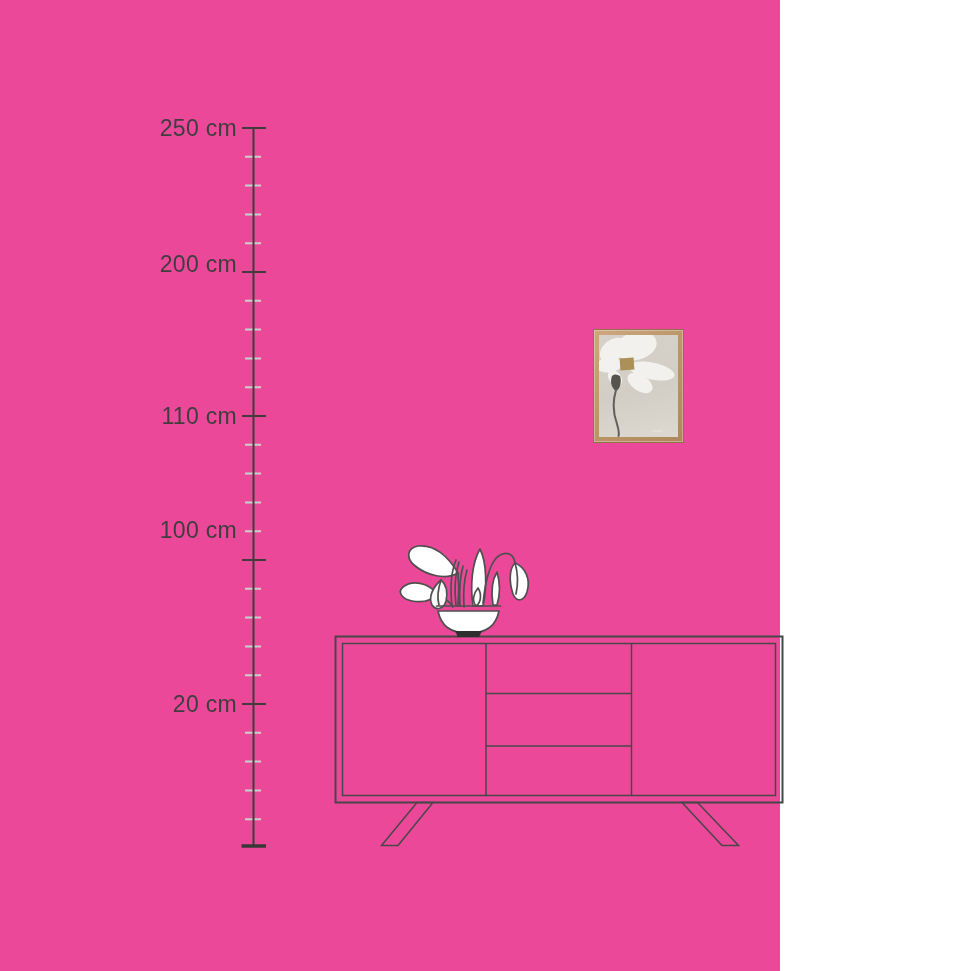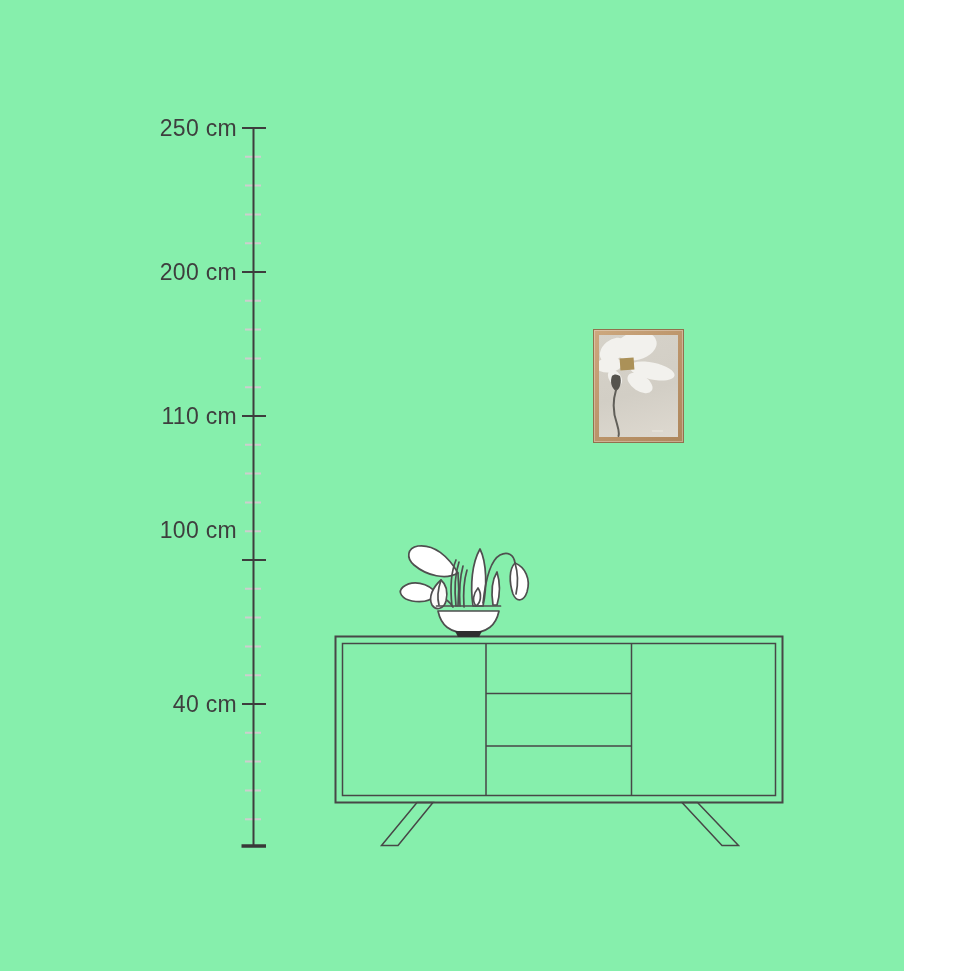--- a/index.html
+++ b/index.html
@@ -4,22 +4,22 @@
 <style>
   html, body { margin: 0; padding: 0; }
   body {
     width: 970px; height: 971px;
     background: #ffffff;
     font-family: "Liberation Sans", sans-serif;
     overflow: hidden;
   }
   #stage {
     position: relative;
-    width: 904px; height: 971px;
-    background: #86efac;
+    width: 780px; height: 971px;
+    background: #ec4899;
   }
   #scene-svg {
     position: absolute; left: 0; top: 0;
   }
   .ruler-label {
     position: absolute;
     left: 90px; width: 147px;
     text-align: right;
     font-size: 23px;
     line-height: 24px;
@@ -91,24 +91,24 @@
       <path d="M515 563 C518 573 518 585 516 594"></path>
       <path fill="#ffffff" d="M478 588 C473 594 472 601 476 606 C481 603 482 594 478 588 Z"></path>
 
       <path d="M436.5 606 H500.5"></path>
       <path fill="#ffffff" d="M438 611 H499 C496 625 488 633 468.5 633 C449 633 441 625 438 611 Z"></path>
       <path fill="#2f2f2f" stroke="none" d="M455 631 H482 L479 637 H458 Z"></path>
     </g>
   </svg>
 
   <div class="ruler-label" style="top:116px">250 cm</div>
-  <div class="ruler-label" style="top:260px">200 cm</div>
+  <div class="ruler-label" style="top:252px">200 cm</div>
   <div class="ruler-label" style="top:404px">110 cm</div>
   <div class="ruler-label" style="top:518px">100 cm</div>
-  <div class="ruler-label" style="top:692px">40 cm</div>
+  <div class="ruler-label" style="top:692px">20 cm</div>
 
   <div id="framed-art">
     <div id="art-canvas">
       <svg width="79" height="102" viewBox="0 0 79 102">
 
         <g fill="#f2f1ed">
           <ellipse cx="14" cy="15" rx="15" ry="10" transform="rotate(-40 14 15)"></ellipse>
           <ellipse cx="37" cy="11" rx="21" ry="14" transform="rotate(-14 37 11)"></ellipse>
           <ellipse cx="10" cy="30" rx="13" ry="7.5" transform="rotate(-6 10 30)"></ellipse>
           <ellipse cx="53" cy="36" rx="23" ry="8.5" transform="rotate(12 53 36)"></ellipse>

